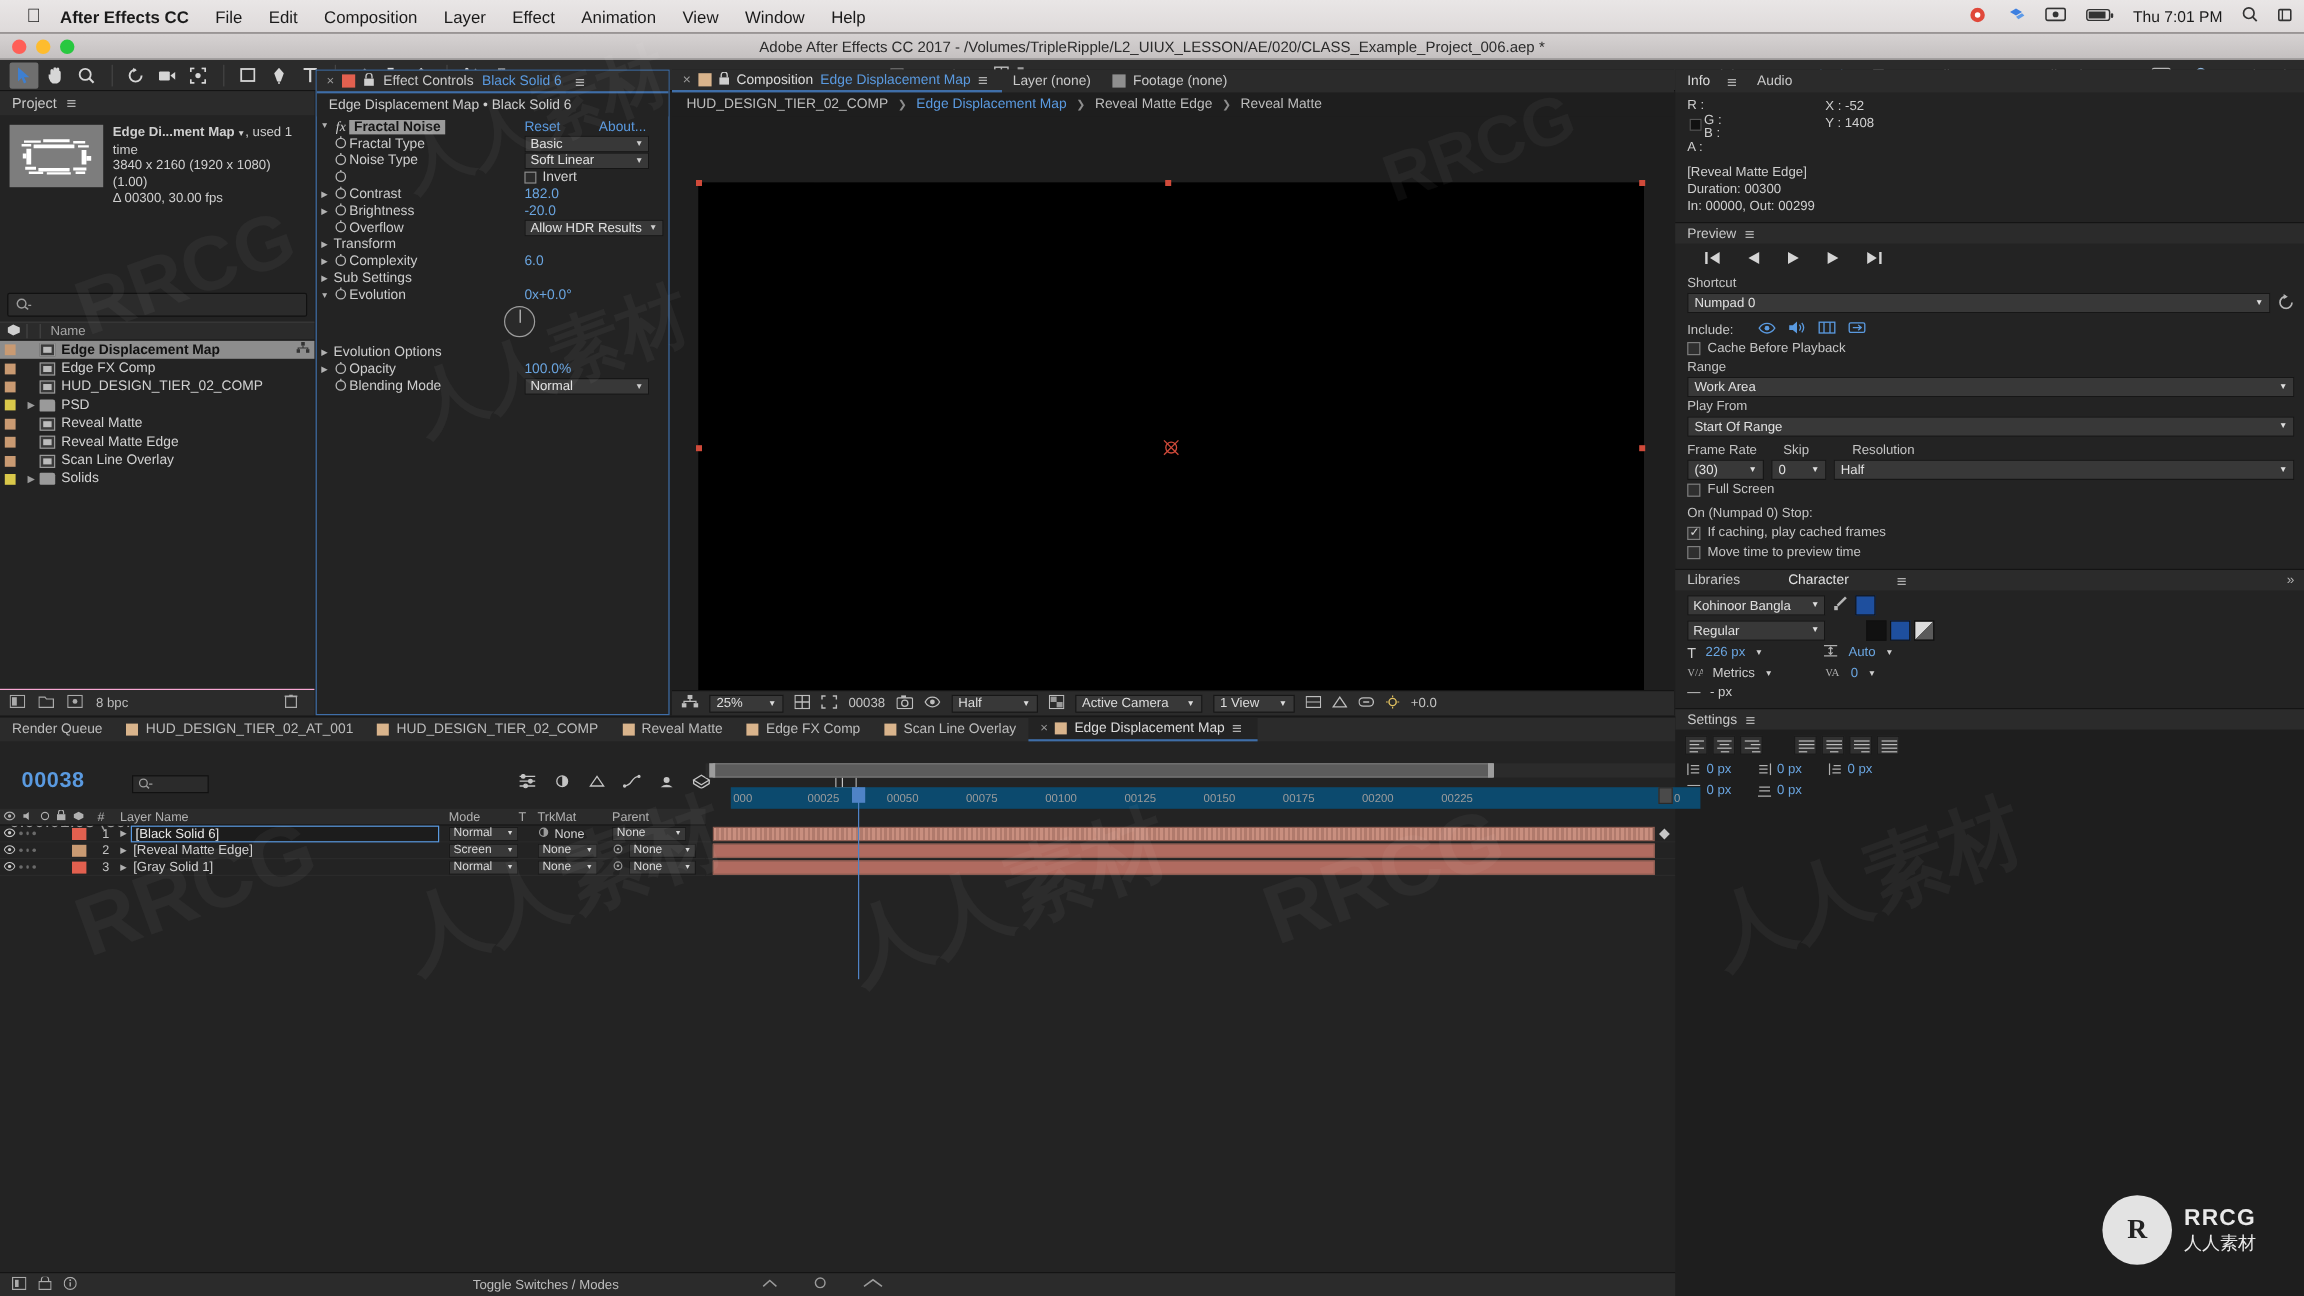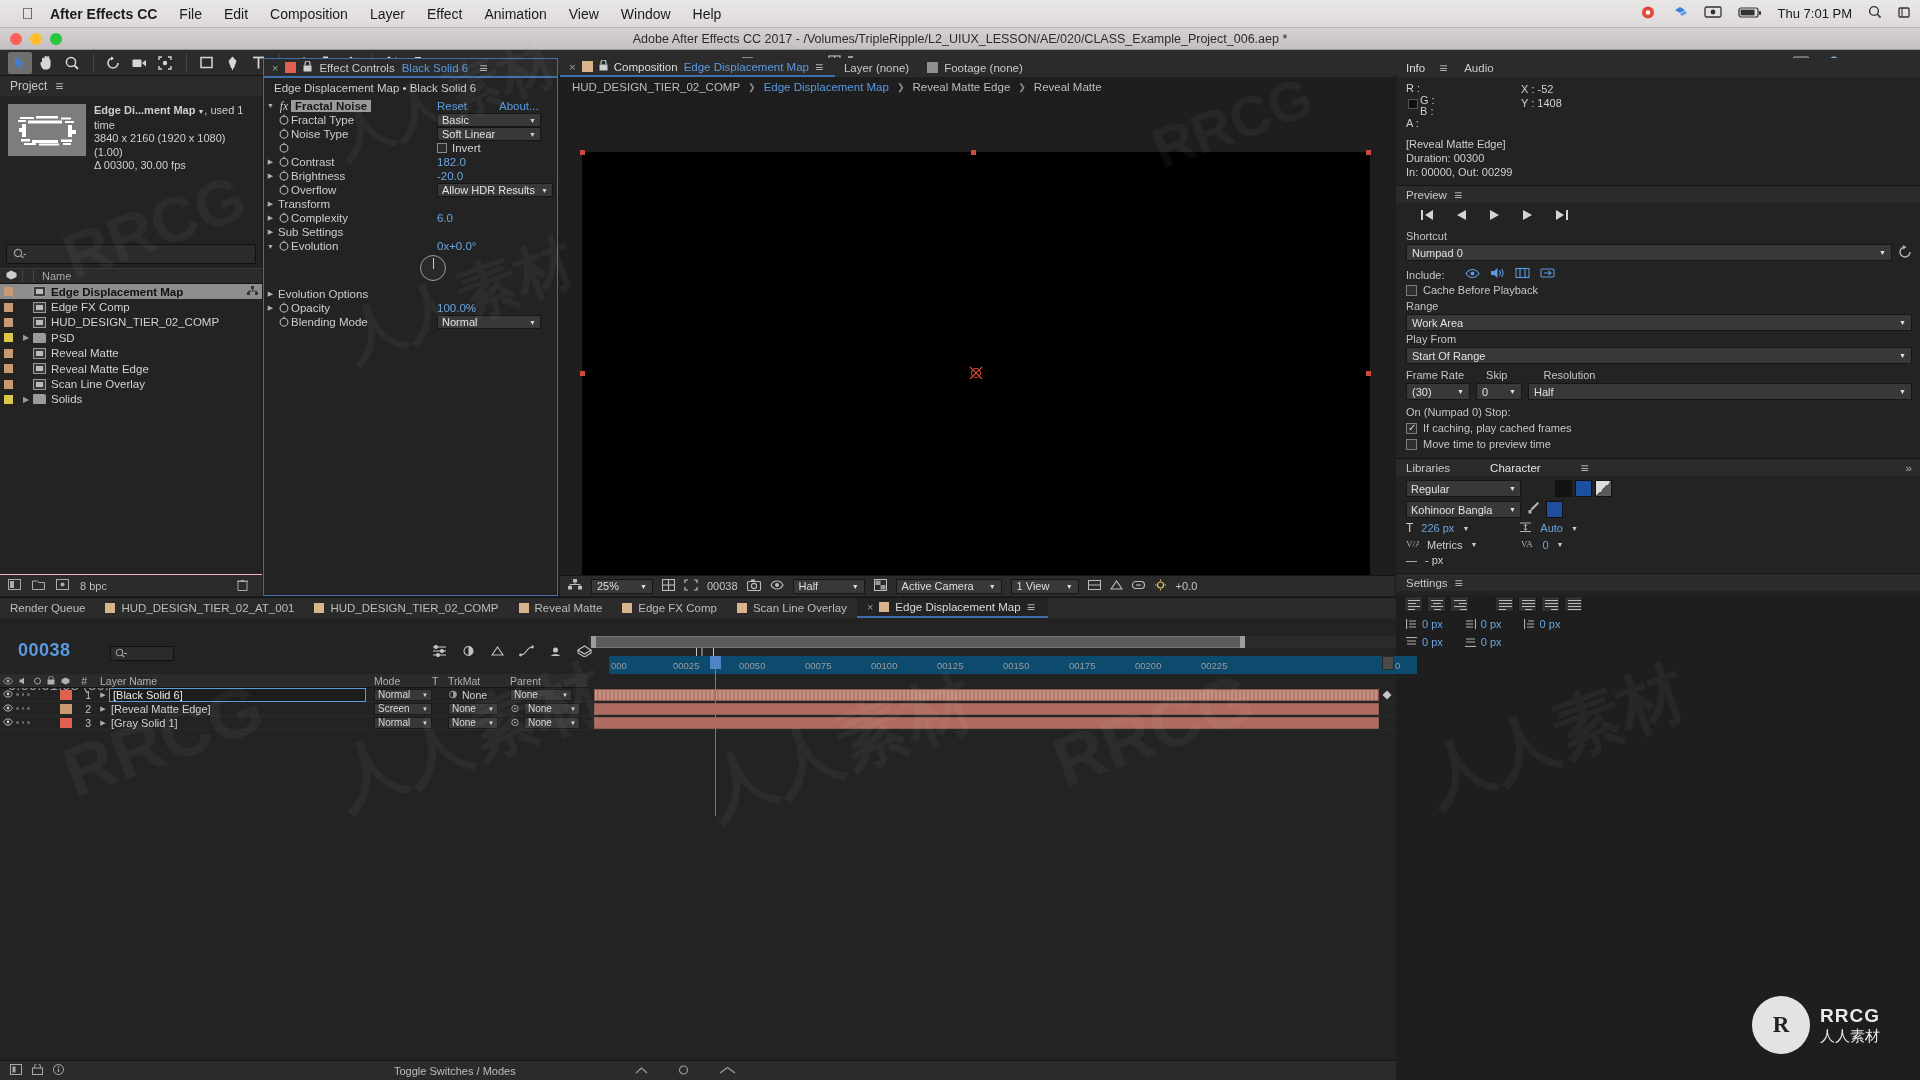--- a/index.html
+++ b/index.html
@@ -981,59 +981,63 @@
       <span class="selbox" style="width:46px">
           <span>0</span>
           <span style="font-size:7px">▼</span>
         </span>
       <span class="selbox" style="flex:1">
           <span>Half</span>
           <span style="font-size:7px">▼</span>
         </span>
     </div>
 
+    <div class="chk-row">
+      <span class="chk"></span>
+      <span>Full Screen</span>
+    </div>
     <div class="lbl-sm" style="padding-top:6px">On (Numpad 0) Stop:</div>
     <div class="chk-row">
       <span class="chk on"></span>
       <span>If caching, play cached frames</span>
     </div>
     <div class="chk-row">
       <span class="chk"></span>
       <span>Move time to preview time</span>
     </div>
 
     <div class="sec-hdr" style="margin-top:6px;justify-content:flex-start;gap:40px">
       <span>Libraries</span>
       <span style="color:#e2e2e2">Character</span>
       <span class="hamb"></span>
       <span style="margin-left:auto;padding-right:8px;color:#b0b0b0">»</span>
     </div>
 
     <div class="char-row">
       <span class="fontsel">
+          <span>Kohinoor Bangla</span>
+          <span style="font-size:7px">▼</span>
+        </span>
+      <span><svg width="13" height="14">
+            <path d="M10.5 1 L12 2.5 L5 9.5 L3.5 8 Z" fill="#b5b5b5"></path>
+            <rect x="1.5" y="9" width="3" height="3.5" fill="#b5b5b5"></rect>
+          </svg></span>
+      <span class="swatches">
+        <i class="csw" style="background:#1e4f9e"></i>
+      </span>
+    </div>
+    <div class="char-row">
+      <span class="fontsel">
           <span>Regular</span>
           <span style="font-size:7px">▼</span>
         </span>
       <span class="swatches" style="margin-left:28px">
         <i class="csw" style="background:#111"></i>
         <i class="csw" style="background:#1e4f9e"></i>
         <i class="csw" style="background:linear-gradient(135deg,#dcdcdc 50%,#5a5a5a 50%)"></i>
-      </span>
-    </div>
-    <div class="char-row">
-      <span class="fontsel">
-          <span>Kohinoor Bangla</span>
-          <span style="font-size:7px">▼</span>
-        </span>
-      <span><svg width="13" height="14">
-            <path d="M10.5 1 L12 2.5 L5 9.5 L3.5 8 Z" fill="#b5b5b5"></path>
-            <rect x="1.5" y="9" width="3" height="3.5" fill="#b5b5b5"></rect>
-          </svg></span>
-      <span class="swatches">
-        <i class="csw" style="background:#1e4f9e"></i>
       </span>
     </div>
     <div class="metrics-row">
       <span style="font-size:12px">T</span>
       <span class="numfield">226 px</span>
       <span style="font-size:7px">▼</span>
       <span style="margin-left:42px"><svg width="13" height="11">
             <path d="M1 1 h11 M1 9.5 h11" stroke="#b0b0b0" stroke-width="1"></path>
             <path d="M6.5 2.5 v5.5 M4.8 4 L6.5 2.2 L8.2 4 M4.8 6.6 L6.5 8.4 L8.2 6.6" stroke="#b0b0b0" fill="none" stroke-width="1"></path>
           </svg></span>

